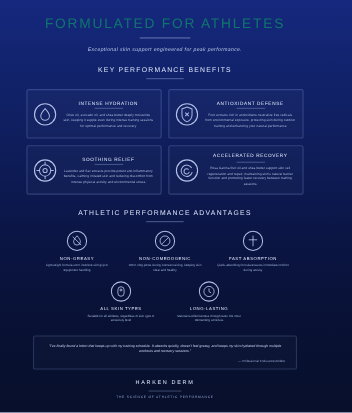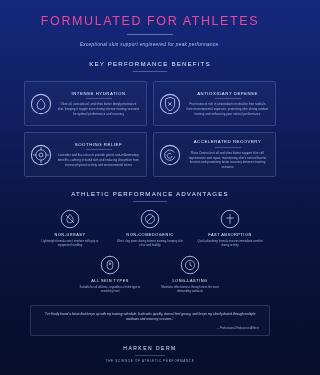--- a/index.html
+++ b/index.html
@@ -10,21 +10,21 @@
     color:#dfe6f7;
     overflow:hidden;
     position:relative;
   }
   .page { position:relative; width:300px; height:375px; padding:0 14px; }
 
   
   .hero { text-align:center; padding-top:14px; }
   .hero-title {
     font-size:12.5px; letter-spacing:1.6px; font-weight:400;
-    color:#ec4899;
+    color:#0f766e;
   }
   .hero-rule {
     width:46px; height:1px; margin:6px auto 0;
     background:rgba(190,205,245,.45);
   }
   .hero-sub {
     margin-top:7px; font-size:4.6px; font-style:italic; letter-spacing:.35px;
     color:#b9c6e8;
   }
 

